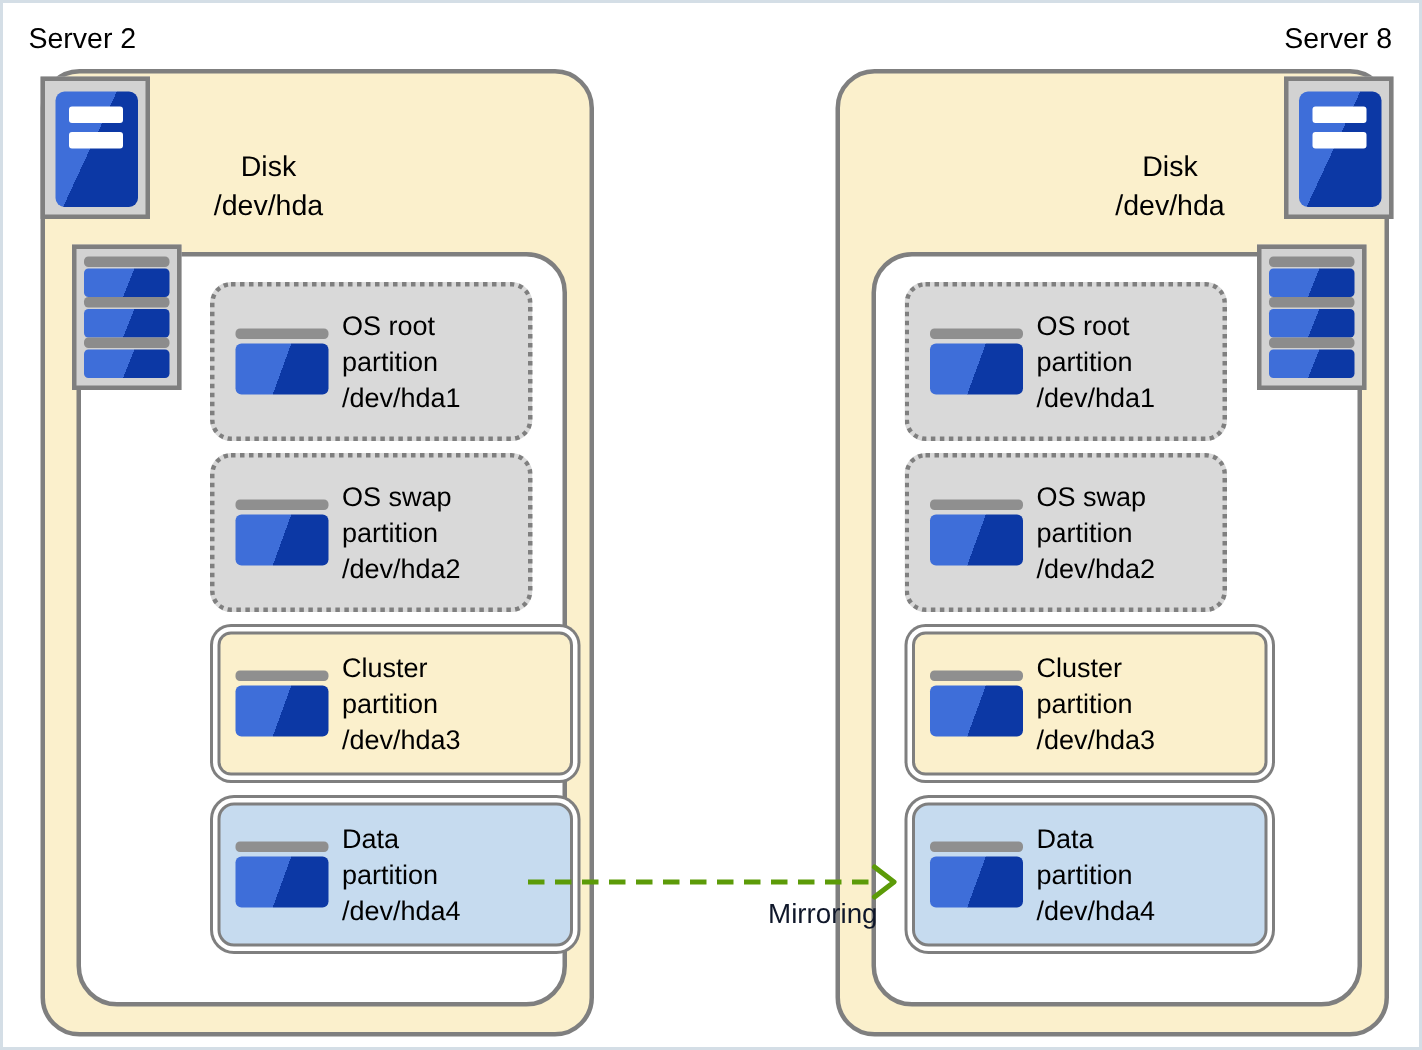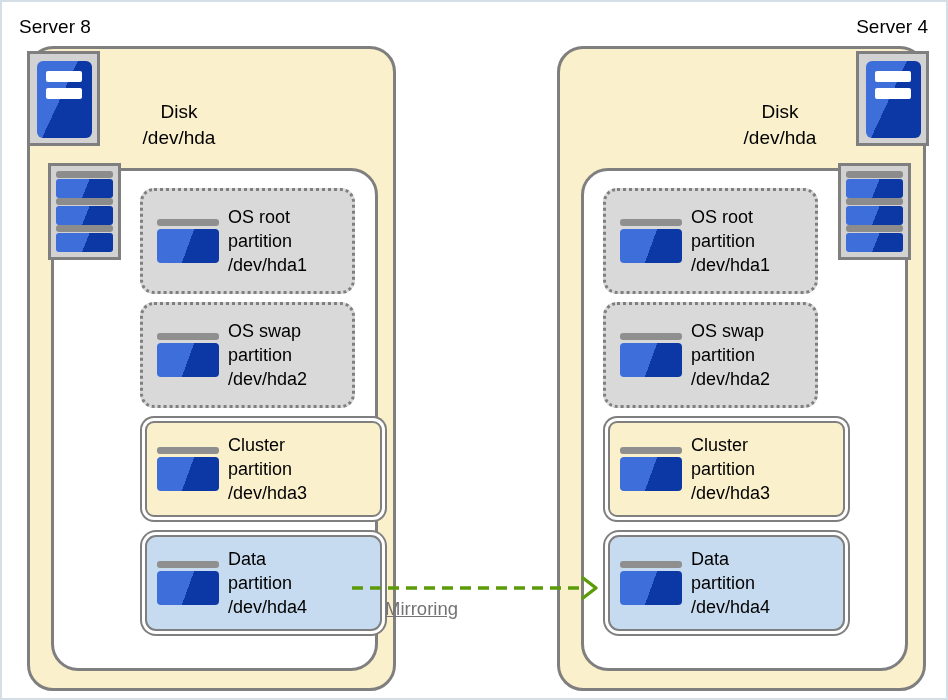--- a/index.html
+++ b/index.html
@@ -98,30 +98,30 @@
   .part-icon .pbar{ height:7px; background:#8F8F8F; border-radius:3px; margin-bottom:3px; }
   .part-icon .prect{
     height:34px; border-radius:4px;
     background:linear-gradient(110deg,#3E6ED9 50%,#0C38A5 50%);
   }
   .ptext{ margin-left:9px; font-size:18px; line-height:24px; color:#000; white-space:nowrap; }
 
   .arrow-svg{ position:absolute; left:347px; top:567px; }
   .mirror-label{
     position:absolute; left:383px; top:596px; width:200px;
-    text-align:left; font-size:18.5px; color:#737373;text-decoration:underline;
+    text-align:right; font-size:18.5px; color:#0f172a;
   }
 </style>
 </head>
 <body>
 
 <div class="canvas">
 
-  <div class="server-label s1">Server 8</div>
-  <div class="server-label s2">Server 4</div>
+  <div class="server-label s1">Server 2</div>
+  <div class="server-label s2">Server 8</div>
 
   <div class="server-box s1">
     <div class="server-icon">
       <div class="tower">
         <div class="wbar b1"></div>
         <div class="wbar b2"></div>
       </div>
     </div>
 
     <div class="disk-label">

